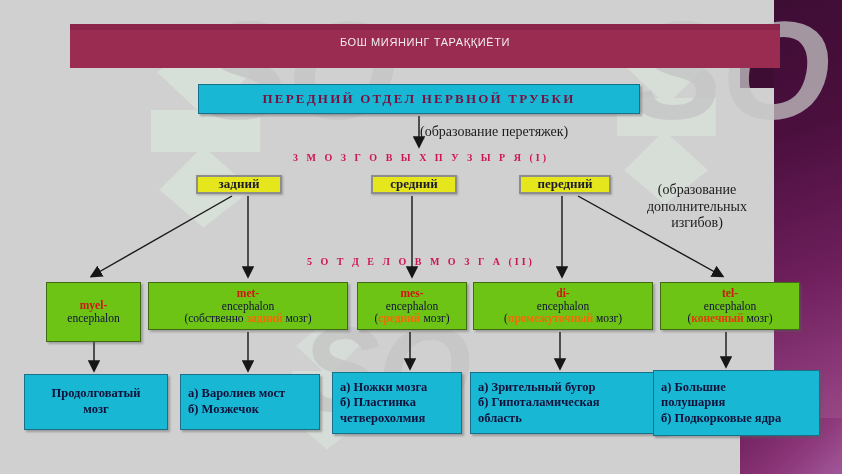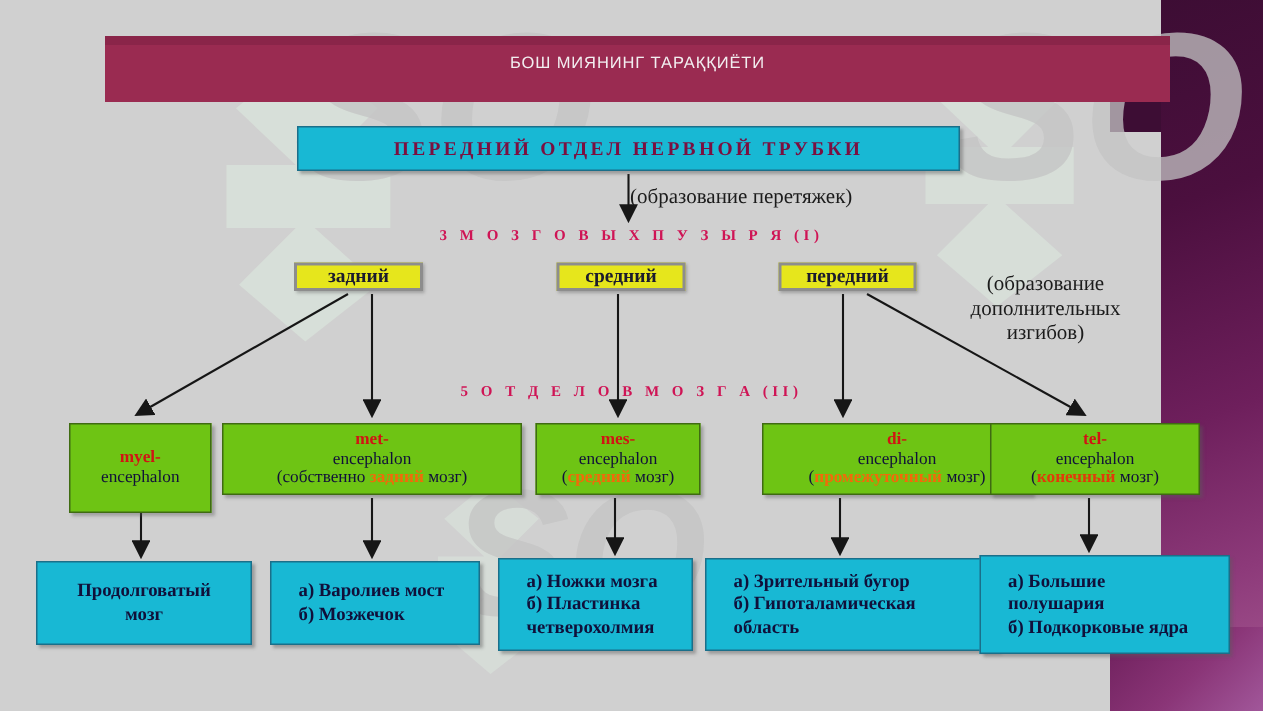--- a/index.html
+++ b/index.html
@@ -119,29 +119,29 @@
   }
   .green .latin-pre{font-weight:700;color:#d11414;}
   .green .latin{display:block;}
   .green .ru{display:block;color:#10103a;}
   .green .hi{color:#f26a0a;font-weight:700;}
   .green .hi2{color:#e23a0a;font-weight:700;}
 
   #box-myel{left:46px;top:282px;width:95px;height:60px;}
   #box-met {left:148px;top:282px;width:200px;height:48px;}
   #box-mes {left:357px;top:282px;width:110px;height:48px;}
-  #box-di  {left:473px;top:282px;width:180px;height:48px;margin-left:35px;}
+  #box-di  {left:473px;top:282px;width:180px;height:48px;}
   #box-tel {left:660px;top:282px;width:140px;height:48px;}
 
   
   .result{
     font-family:"Liberation Serif",serif;font-weight:700;
     font-size:12.5px;color:#10103a;line-height:1.25;
   }
-  .result.left{text-align:left;padding-left:18px;}
+  .result.left{text-align:left;padding-left:7px;}
   #box-medulla{left:24px;top:374px;width:144px;height:56px;}
   #box-pons   {left:180px;top:374px;width:140px;height:56px;}
   #box-peduncles{left:332px;top:372px;width:130px;height:62px;}
   #box-thalamus {left:470px;top:372px;width:196px;height:62px;}
   #box-hemis    {left:653px;top:370px;width:167px;height:66px;}
 
   svg.arrows{position:absolute;left:0;top:0;width:842px;height:474px;pointer-events:none;}
 </style>
 </head>
 <body>

